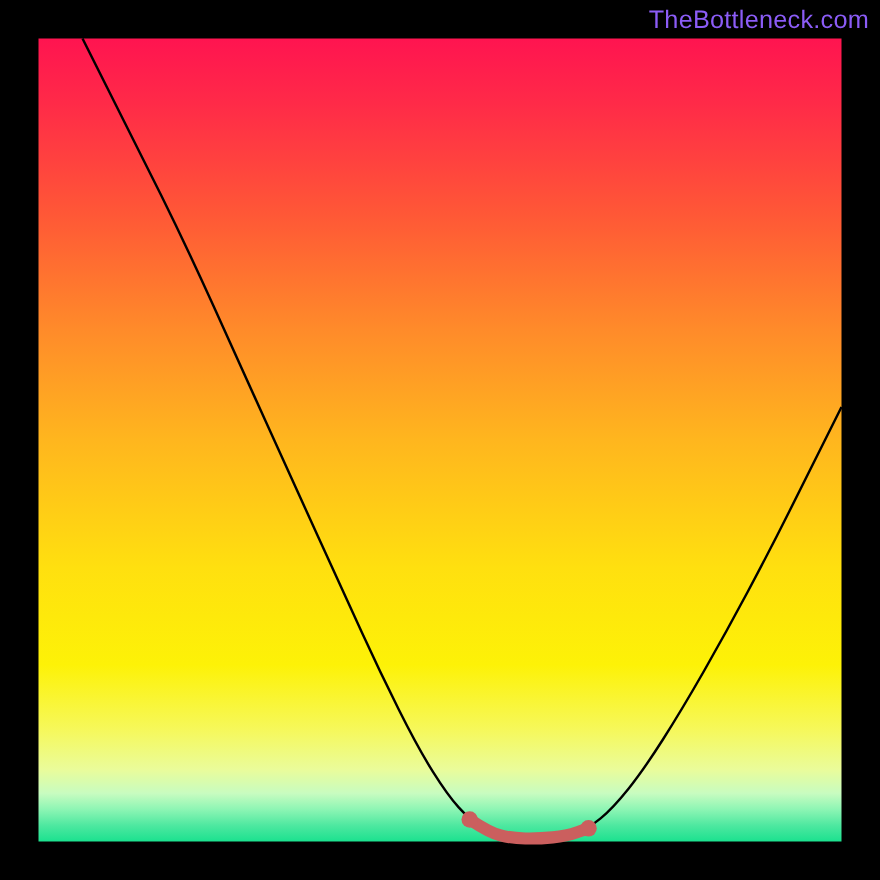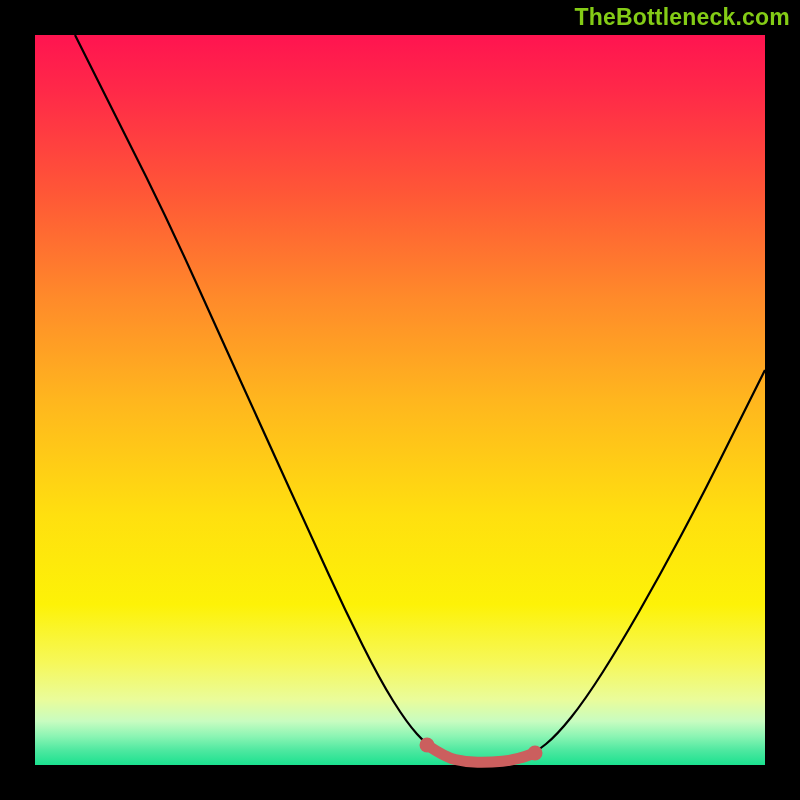--- a/index.html
+++ b/index.html
@@ -17,22 +17,22 @@
     top: 0;
     width: 800px;
     height: 800px;
     background: #000;
   }
   .watermark {
     position: absolute;
     top: 4px;
     right: 10px;
     font-size: 23px;
-    font-weight: 700;
-    color: #84cc16;
+    font-weight: 400;
+    color: #8b5cf6;
     letter-spacing: 0.2px;
     user-select: none;
   }
   .plot {
     position: absolute;
     left: 35px;
     top: 35px;
     width: 730px;
     height: 730px;
     background: linear-gradient(to bottom,

